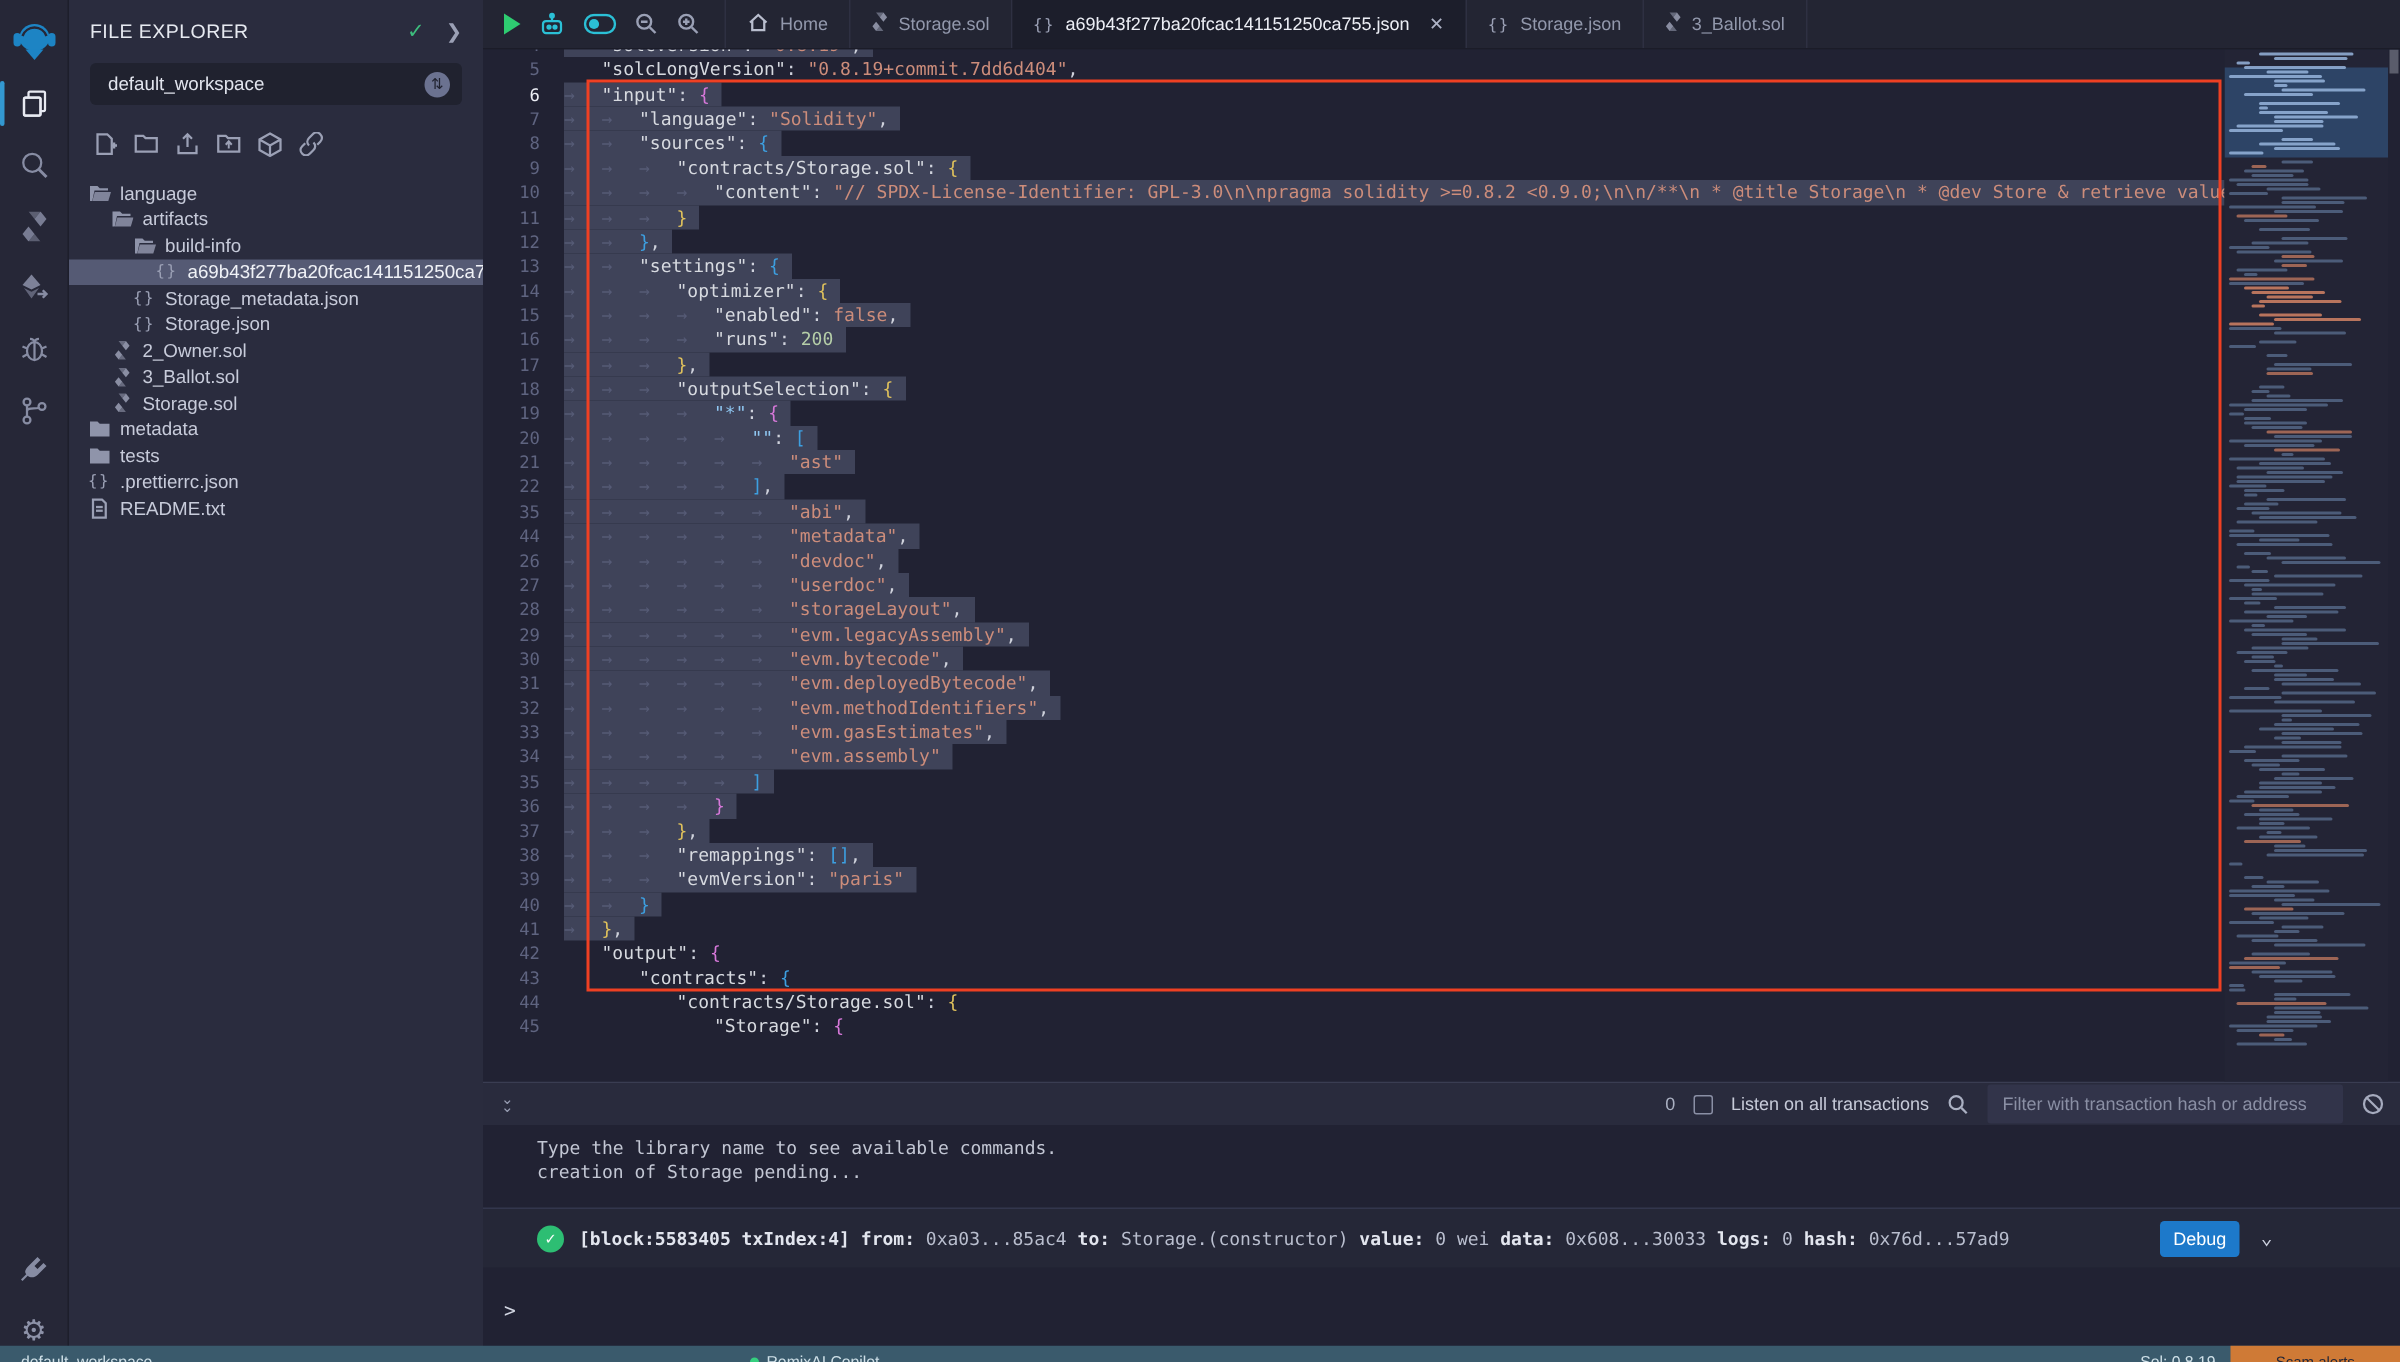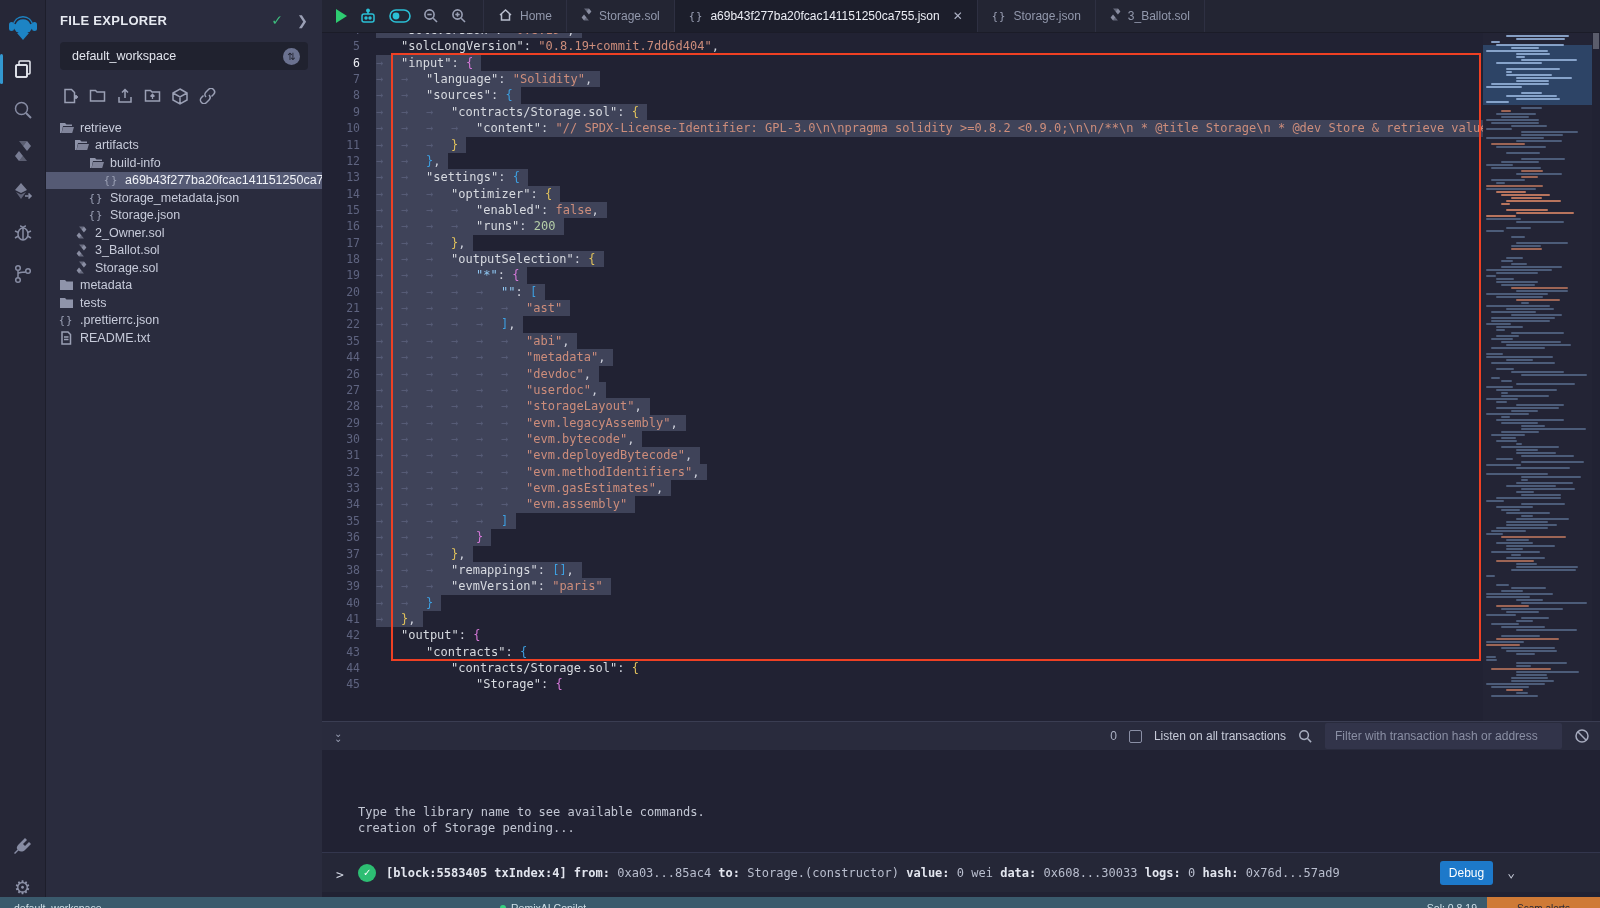--- a/index.html
+++ b/index.html
@@ -17,21 +17,21 @@
   .ib-item.active::before { content:""; position:absolute; left:0; top:5px; bottom:5px; width:3px;
     background:#3398d0; border-radius:2px; }
   .ib-item svg { display:block; }
   .ib-spacer { flex:1; }
   .ib-gear { font-size:19px; color:#8d92a8; }
 
   
   .sidebar { width:276px; background:#2a2c3e; height:100%; flex-shrink:0; position:relative;
     z-index:4; color:#c7cbda; overflow:hidden; }
   .sb-head { display:flex; align-items:center; padding:12px 14px 6px 14px; }
-  .sb-title { font-size:13px; font-weight:bold; color:#e6e9f0; letter-spacing:.3px; flex:1; }
+  .sb-title { font-size:13px; font-weight:normal; color:#e6e9f0; letter-spacing:.3px; flex:1; }
   .sb-check { color:#3dbd7d; font-size:14px; margin-right:14px; }
   .sb-chev { color:#9ba0b5; font-size:13px; }
   .sb-wsrow { display:flex; align-items:center; padding:8px 14px 4px 14px; }
   .sb-burger { width:16px; margin-right:10px; color:#b9bdcf; }
   .sb-burger div { height:2px; background:#b9bdcf; margin:3px 0; border-radius:1px; }
   .sb-wslabel { flex:1; font-size:11px; color:#9aa0b6; letter-spacing:.4px; }
   .sb-signin { display:flex; align-items:center; gap:6px; font-size:12px; color:#dde0ea; }
   .sb-select { margin:8px 14px 6px 14px; height:28px; background:#20222f; border-radius:4px;
     display:flex; align-items:center; padding:0 8px 0 12px; font-size:12.5px; color:#e2e5ee; }
   .sb-select .lbl { flex:1; }
@@ -93,21 +93,21 @@
     align-items:center; padding:0 10px 0 12px; flex-shrink:0; }
   .tchev { color:#9aa0b5; font-size:10px; line-height:5px; letter-spacing:-1px; }
   .tbar .right { margin-left:auto; display:flex; align-items:center; gap:12px; }
   .tcount { color:#aab0c2; font-size:12px; }
   .tcheck { width:13px; height:13px; border:1px solid #8a8fa5; border-radius:2px; background:transparent; }
   .tlisten { font-size:12px; color:#c6cad8; }
   .tfilter { width:237px; height:26px; background:#32344a; border:none; border-radius:2px;
     color:#dfe2ec; font-size:12px; padding:0 10px; font-family:"Liberation Sans", sans-serif; }
   .tfilter::placeholder { color:#8a8fa4; }
   .tbody { flex:1; font-family:"DejaVu Sans Mono", monospace; font-size:12px; color:#c3c7d4;
-    padding:8px 0 0 0; position:relative;margin-top:47px; }
+    padding:8px 0 0 0; position:relative; }
   .tlog { padding-left:36px; line-height:15.5px; }
   .txrow { margin-top:16px; background:#252737; border-top:1px solid #33364d; height:40px;
     display:flex; align-items:center; padding:0 85px 0 36px; }
   .txcheck { width:18px; height:18px; border-radius:50%; background:#2dbe73; color:#fff;
     font-size:11px; display:flex; align-items:center; justify-content:center; margin-right:10px;
     flex-shrink:0; }
   .txtext { flex:1; white-space:nowrap; overflow:hidden; }
   .txtext .lbl { font-weight:bold; color:#e2e5ee; }
   .txtext .val { color:#b9bece; }
   .debugbtn { background:#1d79ca; color:#fff; border:none; border-radius:3px; font-size:12px;
@@ -235,21 +235,21 @@
           </svg></span>
       </div>
     <div class="tree" id="tree">
         <div class="trow" style="padding-left: 12px;">
           <span class="ticon">
             <svg width="15" height="12" viewBox="0 0 15 12" fill="#8f94aa">
               <path d="M1 1 H6 L7.5 2.5 H13 V4 H4 L2.5 11 H1 Z"></path>
               <path d="M4.2 5 H15 L13.2 11 H2.6 Z" opacity=".85"></path>
             </svg>
           </span>
-          <span>retrieve</span>
+          <span>language</span>
         </div>
         <div class="trow" style="padding-left: 27px;">
           <span class="ticon">
             <svg width="15" height="12" viewBox="0 0 15 12" fill="#8f94aa">
               <path d="M1 1 H6 L7.5 2.5 H13 V4 H4 L2.5 11 H1 Z"></path>
               <path d="M4.2 5 H15 L13.2 11 H2.6 Z" opacity=".85"></path>
             </svg>
           </span>
           <span>artifacts</span>
         </div>

